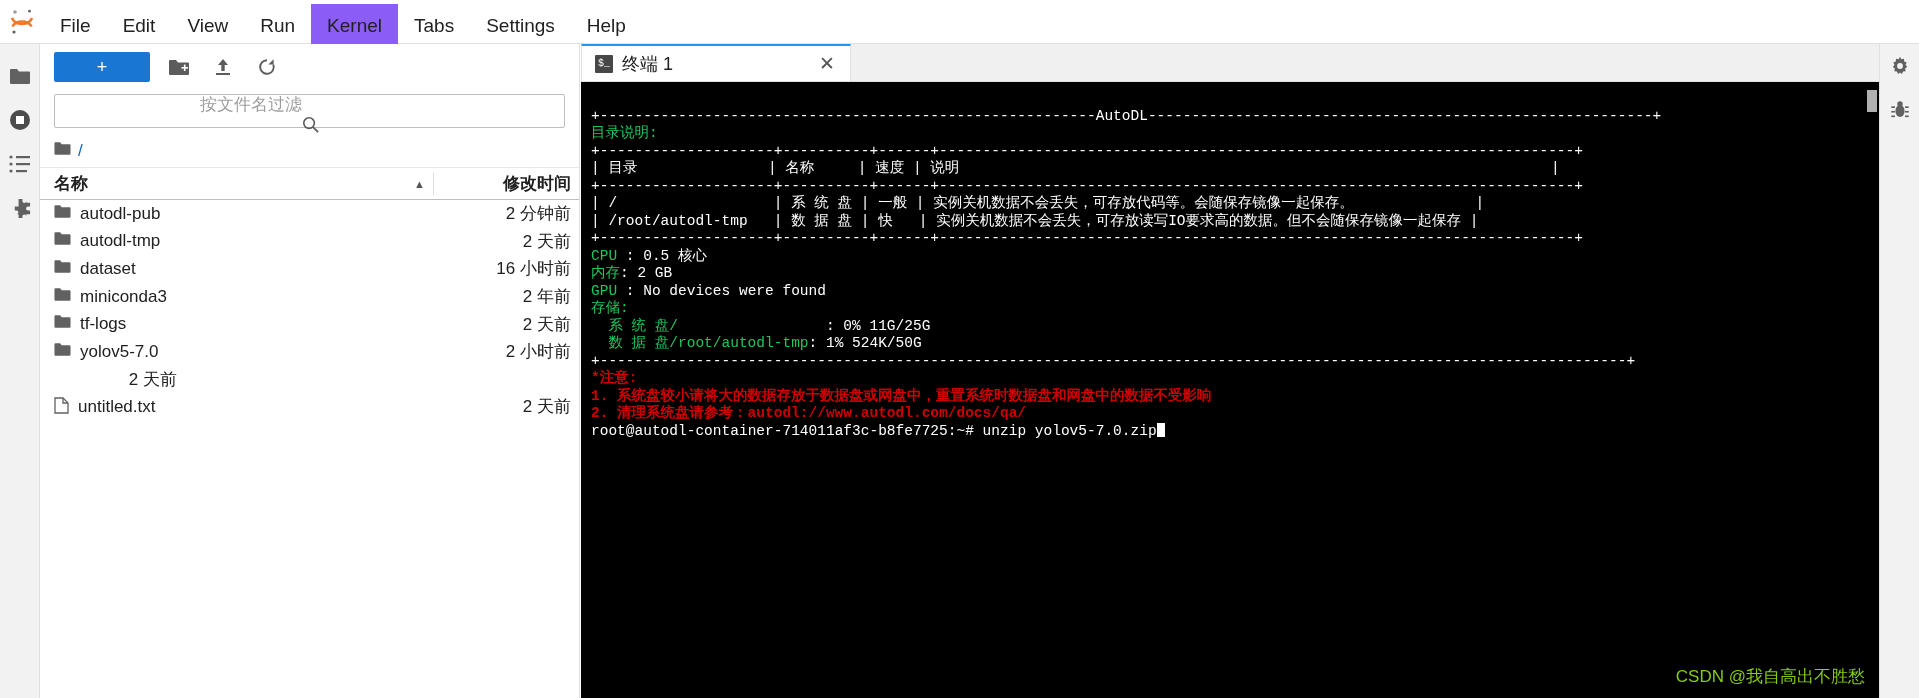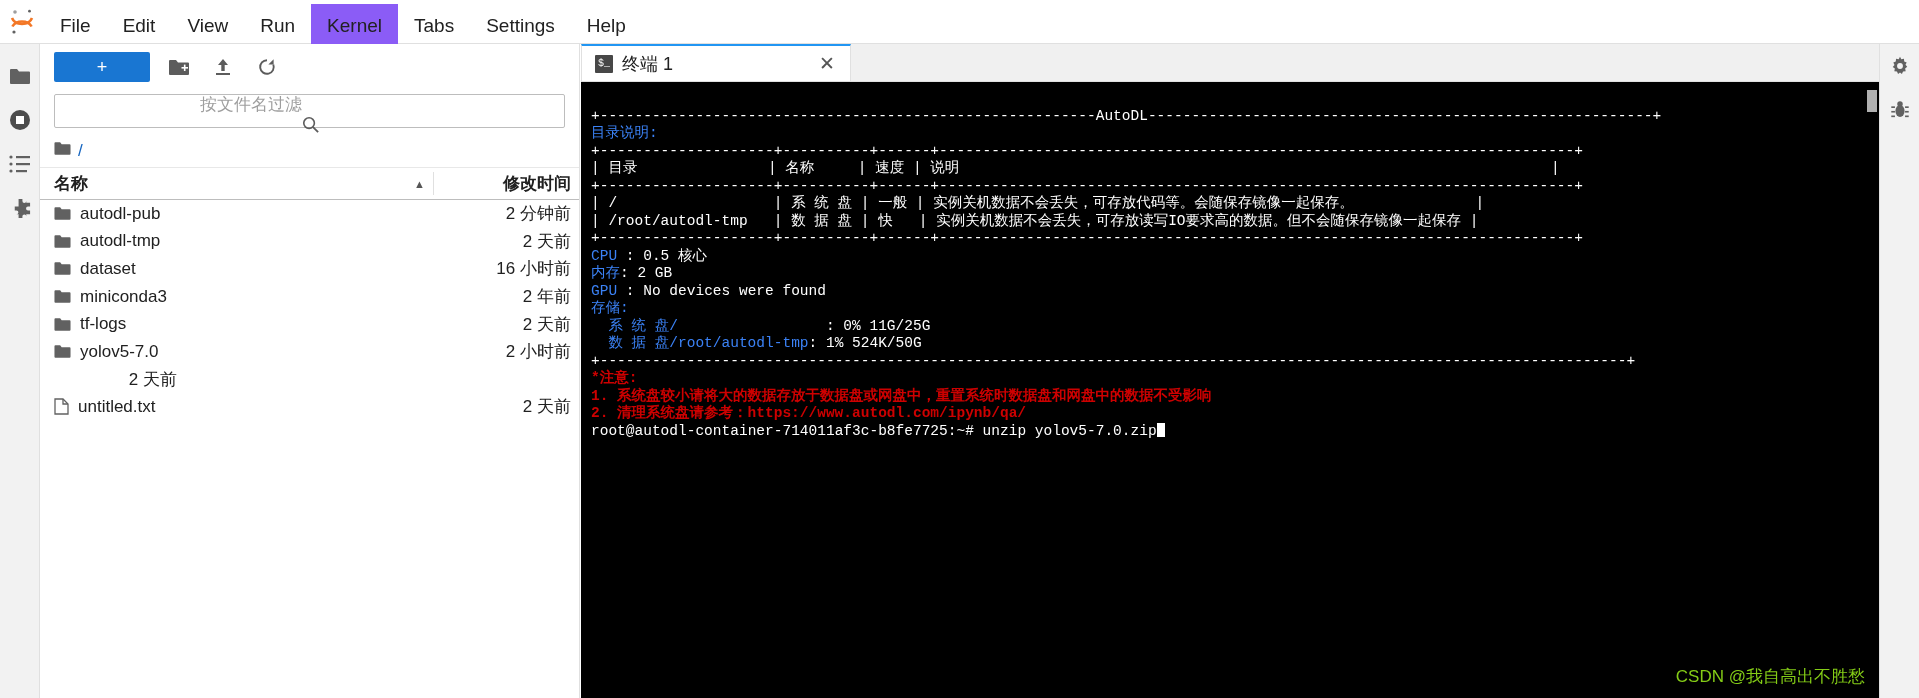--- a/index.html
+++ b/index.html
@@ -91,21 +91,21 @@
   .fb-th-date {
     width: 145px; display: flex; align-items: center; justify-content: flex-end;
     padding-right: 8px; cursor: pointer;
   }
   .sort-caret { font-size: 11px; color: #555; }
 
   .fb-list { flex: 1; overflow: hidden; }
   .fb-row {
     display: flex; align-items: center; height: 27.6px; cursor: pointer; font-size: 17px;
   }
-  .fb-name { flex: 1; display: flex; align-items: center; gap: 9px; padding-left: 14px;
+  .fb-name { flex: 1; display: flex; align-items: flex-start; gap: 9px; padding-left: 14px;
     color: #212121; white-space: nowrap; overflow: hidden; }
   .fb-date { width: 145px; text-align: right; padding-right: 8px; color: #212121; }
 
   .icon-folder { width: 17px; height: 15px; flex: none; }
   .icon-nb { width: 16px; height: 16px; flex: none; }
   .icon-file { width: 15px; height: 17px; flex: none; }
 
   
   .dock {
     position: absolute; left: 581px; top: 44px; right: 40px; bottom: 0;
@@ -134,21 +134,21 @@
   
   .terminal-wrap {
     position: absolute; left: 0; top: 38px; right: 0; bottom: 0;
     background: #000; padding: 8px 0 0 10px; overflow: hidden;
   }
   .term {
     font-family: "Liberation Mono", "DejaVu Sans Mono", monospace;
     font-size: 14.5px; line-height: 17.5px; color: #ffffff;
     white-space: pre; letter-spacing: 0px;
   }
-  .t-green { color: #3b82f6; }
+  .t-green { color: #22c55e; }
   .t-red   { color: #cd0000; font-weight: bold; }
   .t-white { color: #ffffff; }
   .cursor {
     display: inline-block; width: 8px; height: 14px; background: #ffffff;
     vertical-align: -2px;
   }
   .term-scrollbar {
     position: absolute; right: 0; top: 38px; bottom: 0; width: 14px; background: #000;
   }
   .term-scroll-thumb {
@@ -389,21 +389,21 @@
 <span class="t-white">+--------------------+----------+------+-------------------------------------------------------------------------+</span>
 <span class="t-green">CPU </span><span class="t-white">: </span><span class="t-white">0.5 核心</span>
 <span class="t-green">内存</span><span class="t-white">: </span><span class="t-white">2 GB</span>
 <span class="t-green">GPU </span><span class="t-white">: </span><span class="t-white">No devices were found</span>
 <span class="t-green">存储:</span>
 <span class="t-green">  系 统 盘/                 </span><span class="t-white">: </span><span class="t-white">0% 11G/25G</span>
 <span class="t-green">  数 据 盘/root/autodl-tmp</span><span class="t-white">: </span><span class="t-white">1% 524K/50G</span>
 <span class="t-white">+----------------------------------------------------------------------------------------------------------------------+</span>
 <span class="t-red">*注意:</span>
 <span class="t-red">1. 系统盘较小请将大的数据存放于数据盘或网盘中，重置系统时数据盘和网盘中的数据不受影响</span>
-<span class="t-red">2. 清理系统盘请参考：</span><span class="t-red">https://www.autodl.com/ipynb/qa/</span>
+<span class="t-red">2. 清理系统盘请参考：</span><span class="t-red">autodl://www.autodl.com/docs/qa/</span>
 <span class="t-white">root@autodl-container-714011af3c-b8fe7725:~# </span><span class="t-white">unzip yolov5-7.0.zip</span><span class="cursor"></span>
       </div>
       <div class="watermark">CSDN @我自高出不胜愁</div>
     </div>
 
     <div class="term-scrollbar">
       <div class="term-scroll-thumb"></div>
     </div>
   </div>
 

